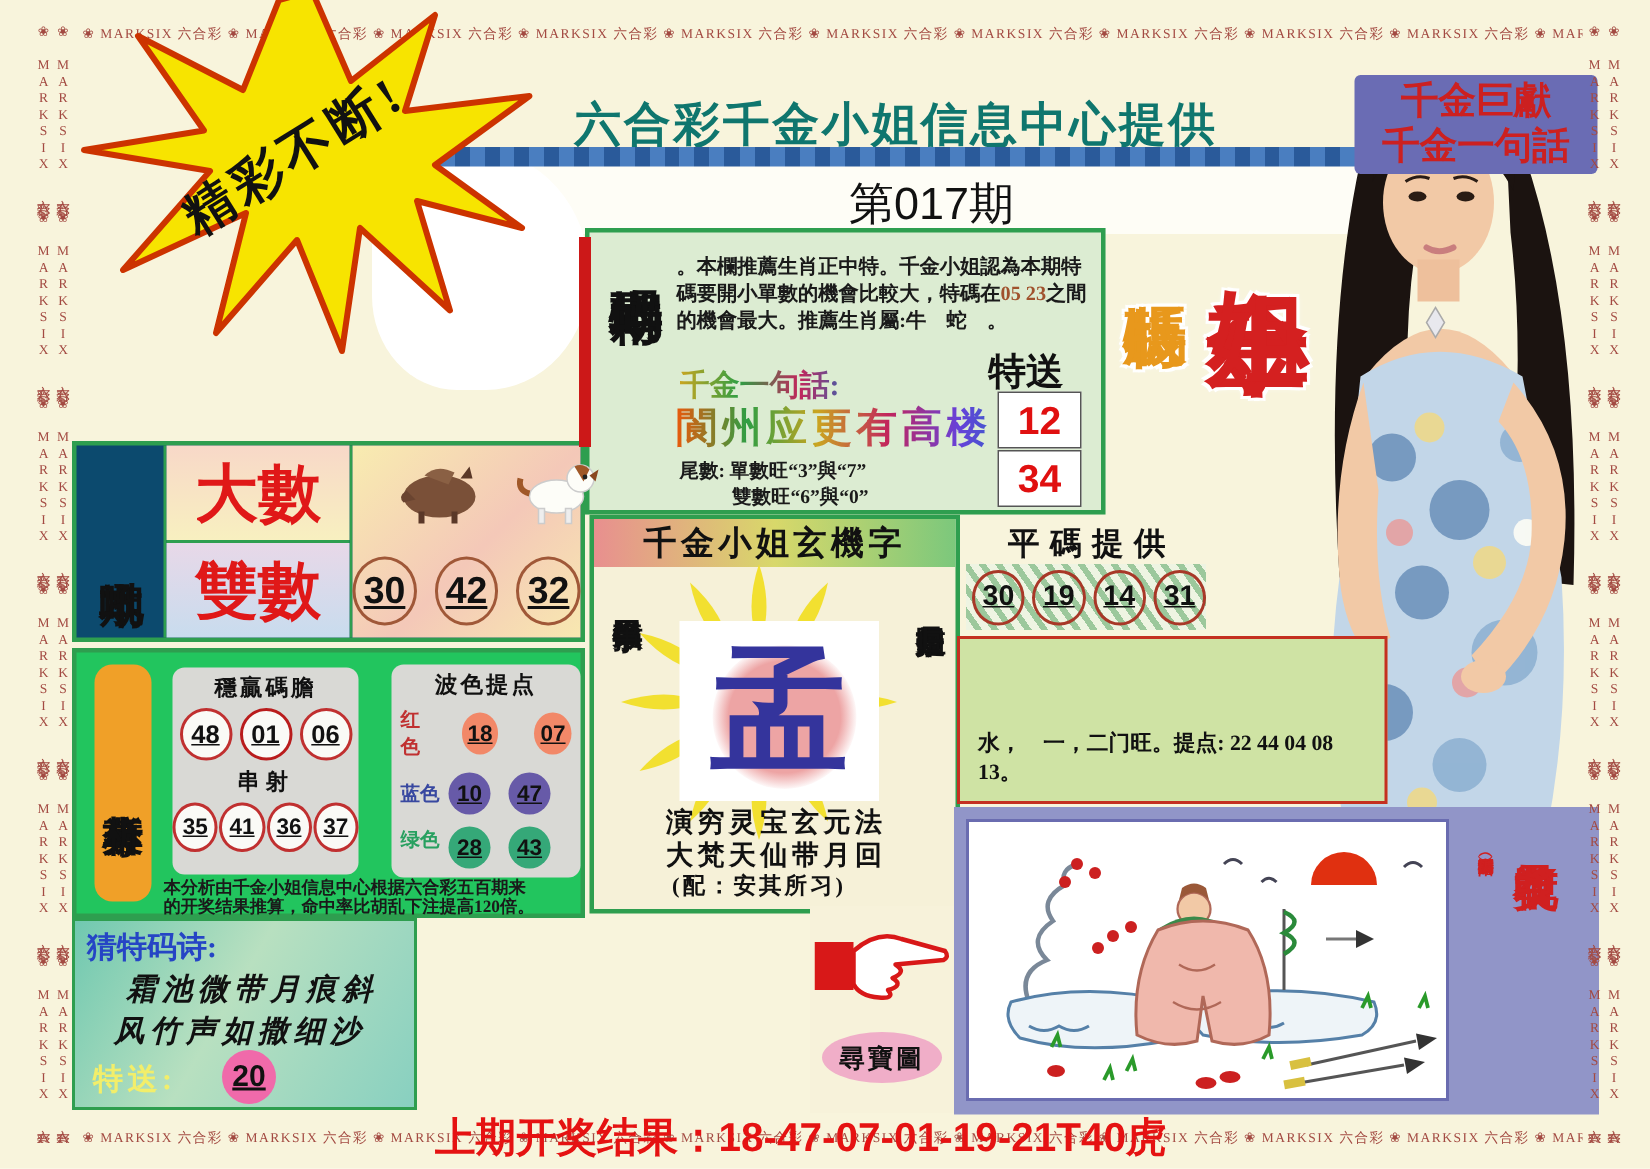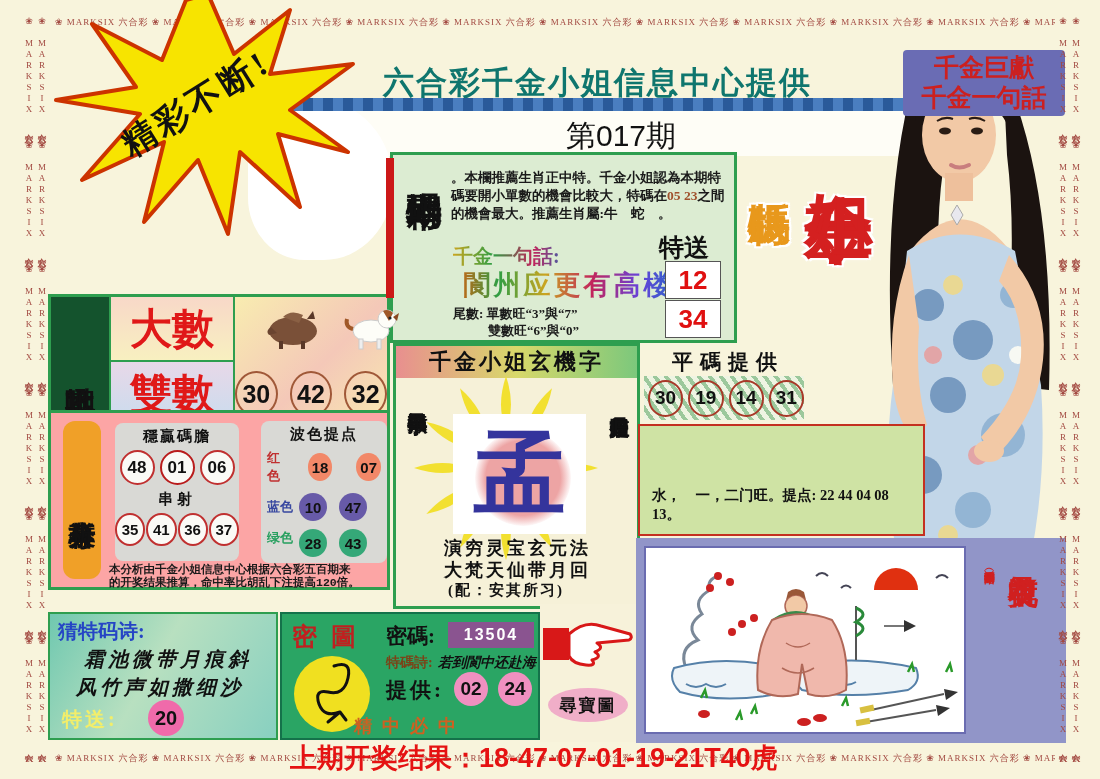--- a/index.html
+++ b/index.html
@@ -4,28 +4,28 @@
 <style>
   html,body{margin:0;padding:0;}
   .page{position:relative;width:1100px;height:779px;background:#f8f4dc;overflow:hidden;
         font-family:"Liberation Sans",sans-serif;color:#111;}
   .abs{position:absolute;}
   .v{writing-mode:vertical-rl;text-orientation:upright;}
   .border-strip{font-size:9px;color:#a34a42;letter-spacing:1px;overflow:hidden;
                 white-space:nowrap;z-index:5;font-family:"Liberation Serif",serif;}
   .border-strip.v{white-space:normal;}
   .rainbow{color:#c05010;}
-  .rainbow2{color:#b03030;text-align:center;}
+  .rainbow2{color:#b03030;}
   @supports ((-webkit-background-clip:text)){
     .rainbow{background:linear-gradient(90deg,#caa520,#2f9e44,#c2255c,#1971c2,#e8590c);
              -webkit-background-clip:text;background-clip:text;color:transparent;}
     .rainbow2{background:linear-gradient(90deg,#e8590c,#2f9e44,#caa520,#c2255c,#6741d9,#1971c2);
              -webkit-background-clip:text;background-clip:text;color:transparent;}
   }
-  .circle{border-radius:50%;display:flex;align-items:center;justify-content:center;font-weight:bold;}
+  .circle{border-radius:50%;display:flex;align-items:center;justify-content:center;font-weight:bold;text-decoration:underline;}
   .outline-white{text-shadow:-2px -2px 0 #fff,2px -2px 0 #fff,-2px 2px 0 #fff,2px 2px 0 #fff,0 0 5px #fff;}
   .greenbox{border:3px solid #2e9e4f;box-sizing:border-box;}
   .panel-gray{background:#d9d9d5;border-radius:8px;box-sizing:border-box;}
   .brush{font-family:"Liberation Serif",serif;font-weight:bold;}
   .cell-label{display:flex;align-items:center;justify-content:center;}
 </style>
 </head>
 <body>
 
 <div class="page">
@@ -223,21 +223,21 @@
   </div>
 
   <div class="abs" style="left:540px;top:604px;width:96px;height:138px;background:#f7f2da;z-index:2;">
     <svg class="abs" style="left:3px;top:10px;" width="90" height="62" viewBox="0 0 90 62">
       <rect x="0" y="14" width="26" height="32" fill="#d81818"></rect>
       <path d="M26,20 Q42,6 58,12 L87,20 Q90,24 86,26 L54,29 Q62,34 52,38 Q60,43 49,46 Q54,52 43,51 Q30,50 26,42 Z" fill="#fff" stroke="#d81818" stroke-width="3" stroke-linejoin="round"></path>
     </svg>
     <div class="abs cell-label brush" style="left:8px;top:84px;width:80px;height:34px;background:#f0aec8;border-radius:50%;font-size:17px;letter-spacing:2px;color:#111;">尋寶圖</div>
   </div>
 
-  <div class="abs greenbox" style="left:48px;top:294px;width:342px;height:134px;background:#14532d;display:flex;z-index:2;">
+  <div class="abs greenbox" style="left:48px;top:294px;width:342px;height:134px;background:#0c4a6e;display:flex;z-index:2;">
     <div class="v brush cell-label" style="width:60px;font-size:30px;line-height:40px;border-right:2px solid #2e9e4f;box-sizing:border-box;padding-top:6px;">本期吼</div>
     <div style="width:124px;display:flex;flex-direction:column;border-right:2px solid #2e9e4f;box-sizing:border-box;">
       <div class="cell-label" style="flex:1;background:linear-gradient(180deg,#f8d8c8,#f8f0c0);font-size:42px;font-weight:bold;color:#e01818;
                   border-bottom:2px solid #2e9e4f;font-family:'Liberation Serif',serif;">大數</div>
       <div class="cell-label" style="flex:1;background:linear-gradient(180deg,#e8d8e8,#c8dcee);font-size:42px;font-weight:bold;color:#e01818;
                   font-family:'Liberation Serif',serif;">雙數</div>
     </div>
     <div style="flex:1;background:linear-gradient(135deg,#f8ecb0,#f4c8b8 55%,#f8e8b0);position:relative;">
       <svg class="abs" style="left:28px;top:8px;" width="62" height="46" viewBox="0 0 62 46">
         <ellipse cx="30" cy="26" rx="24" ry="14" fill="#7a5038"></ellipse>
@@ -258,21 +258,21 @@
         <circle cx="47" cy="15" r="1.6" fill="#222"></circle>
       </svg>
       <div class="abs" style="left:0;bottom:8px;width:100%;display:flex;justify-content:center;gap:12px;">
         <div class="circle" style="width:42px;height:42px;border:2.5px solid #a05838;font-size:25px;color:#111;">30</div>
         <div class="circle" style="width:42px;height:42px;border:2.5px solid #a05838;font-size:25px;color:#111;">42</div>
         <div class="circle" style="width:42px;height:42px;border:2.5px solid #a05838;font-size:25px;color:#111;text-align:right;">32</div>
       </div>
     </div>
   </div>
 
-  <div class="abs greenbox" style="left:48px;top:410px;width:342px;height:180px;background:#fca5a5;z-index:2;">
+  <div class="abs greenbox" style="left:48px;top:432px;width:342px;height:180px;background:#22c55e;z-index:2;">
     <div class="abs v brush cell-label" style="left:12px;top:8px;width:38px;height:158px;background:#f0a028;border-radius:12px;font-size:27px;line-height:38px;color:#111;">專業分析</div>
     <div class="abs panel-gray" style="left:64px;top:10px;width:124px;height:138px;">
       <div class="brush" style="text-align:center;font-size:15px;margin-top:4px;letter-spacing:2px;">穩贏碼膽</div>
       <div style="display:flex;justify-content:center;gap:5px;margin-top:4px;">
         <div class="circle" style="width:31px;height:31px;border:2px solid #c03030;background:#fafaf6;font-size:17px;">48</div>
         <div class="circle" style="width:31px;height:31px;border:2px solid #b91c1c;background:#fafaf6;font-size:17px;">01</div>
         <div class="circle" style="width:31px;height:31px;border:2px solid #c03030;background:#fafaf6;font-size:17px;">06</div>
       </div>
       <div class="brush" style="text-align:center;font-size:15px;margin-top:5px;letter-spacing:4px;">串射</div>
       <div style="display:flex;justify-content:flex-start;gap:1px;margin-top:4px;">
@@ -294,44 +294,28 @@
         <div class="circle" style="width:28px;height:28px;background:#675aa8;font-size:15px;">10</div>
         <div class="circle" style="width:28px;height:28px;background:#675aa8;font-size:15px;margin-left:8px;">47</div>
       </div>
       <div style="display:flex;align-items:flex-start;gap:4px;margin-top:8px;">
         <span class="brush" style="font-size:13px;color:#28a060;width:28px;">绿色</span>
         <div class="circle" style="width:28px;height:28px;background:#35a878;font-size:15px;">28</div>
         <div class="circle" style="width:28px;height:28px;background:#35a878;font-size:15px;margin-left:8px;">43</div>
       </div>
     </div>
     <div class="abs brush" style="left:58px;top:149px;width:280px;font-size:11.5px;color:#1a1a1a;">本分析由千金小姐信息中心根据六合彩五百期来</div>
-    <div class="abs brush" style="left:58px;top:162px;width:280px;font-size:11.5px;color:#1a1a1a;font-family:Liberation Mono, monospace;">的开奖结果推算，命中率比胡乱下注提高120倍。</div>
+    <div class="abs brush" style="left:58px;top:162px;width:280px;font-size:11.5px;color:#1a1a1a;">的开奖结果推算，命中率比胡乱下注提高120倍。</div>
   </div>
 
   <div class="abs" style="left:48px;top:612px;width:230px;height:128px;border:2.5px solid #2e9e4f;box-sizing:border-box;z-index:2;
               background:linear-gradient(120deg,#70c8b0,#b8e0c0 45%,#88d0c0);">
     <div class="abs brush" style="left:8px;top:4px;font-size:20px;color:#2545c5;">猜特码诗:</div>
     <div class="abs brush" style="left:34px;top:32px;font-size:20px;letter-spacing:4px;color:#111;font-style:italic;">霜池微带月痕斜</div>
     <div class="abs brush" style="left:26px;top:60px;font-size:20px;letter-spacing:4px;color:#111;font-style:italic;">风竹声如撒细沙</div>
     <div class="abs brush" style="left:12px;top:92px;font-size:20px;color:#f2ee6a;letter-spacing:3px;">特送:</div>
     <div class="abs circle" style="left:98px;top:86px;width:36px;height:36px;background:#f06aaa;font-size:20px;color:#111;">20</div>
   </div>
 
-  <div class="abs" style="left:280px;top:612px;width:260px;height:128px;background:#2aa564;border:2px solid #14724a;box-sizing:border-box;z-index:2;">
-    <div class="abs brush" style="left:10px;top:6px;font-size:25px;color:#c02020;letter-spacing:14px;">密圖</div>
-    <div class="abs" style="left:12px;top:42px;width:76px;height:76px;border-radius:50%;background:#f0e020;">
-      <svg width="76" height="76" viewBox="0 0 76 76">
-        <path d="M40,10 Q58,4 54,22 Q50,40 34,36 Q20,33 25,48 Q30,62 46,56 M46,56 L34,66 M46,56 L52,64" stroke="#111" stroke-width="3" fill="none" stroke-linecap="round"></path>
-      </svg>
-    </div>
-    <div class="abs brush" style="left:104px;top:8px;font-size:21px;color:#111;">密碼:</div>
-    <div class="abs cell-label" style="left:166px;top:8px;width:86px;height:26px;background:#8a5490;color:#fff;font-weight:bold;font-size:16px;letter-spacing:2px;">13504</div>
-    <div class="abs brush" style="left:104px;top:40px;font-size:14px;color:#7a4418;">特碼詩:</div>
-    <div class="abs brush" style="left:156px;top:40px;font-size:14px;color:#111;font-style:italic;">若到閬中还赴海</div>
-    <div class="abs brush" style="left:104px;top:62px;font-size:21px;color:#111;letter-spacing:3px;">提供:</div>
-    <div class="abs circle" style="left:172px;top:58px;width:34px;height:34px;background:#f090c0;font-size:19px;color:#111;">02</div>
-    <div class="abs circle" style="left:216px;top:58px;width:34px;height:34px;background:#f090c0;font-size:19px;color:#111;">24</div>
-    <div class="abs brush" style="left:0;top:100px;width:100%;text-align:center;font-size:18px;color:#d06020;letter-spacing:10px;">精中必中</div>
-  </div>
 
   <div class="abs" style="left:290px;top:740px;width:600px;font-size:27px;font-weight:bold;color:#e51212;z-index:6;">上期开奖结果：18-47-07-01-19-21T40虎</div>
 
 </div>
 
 </body></html>

